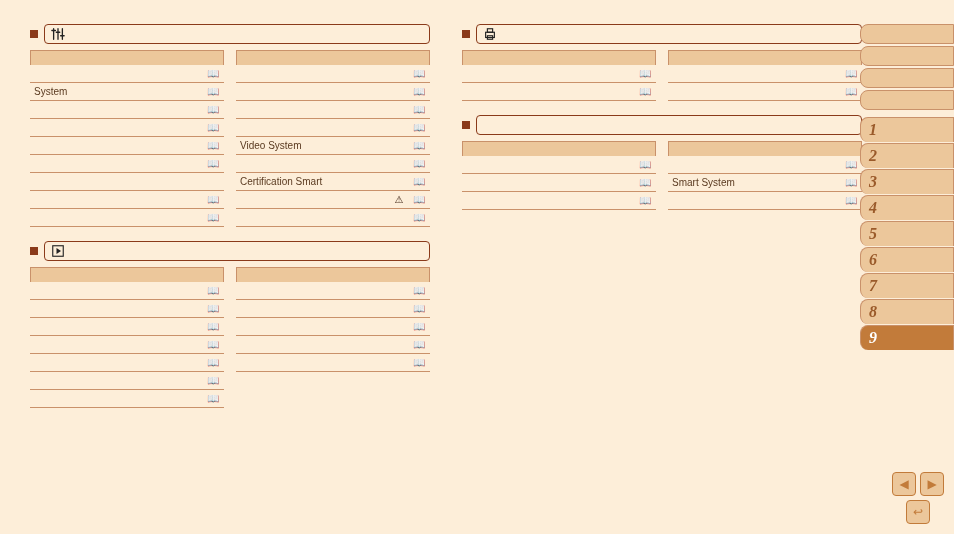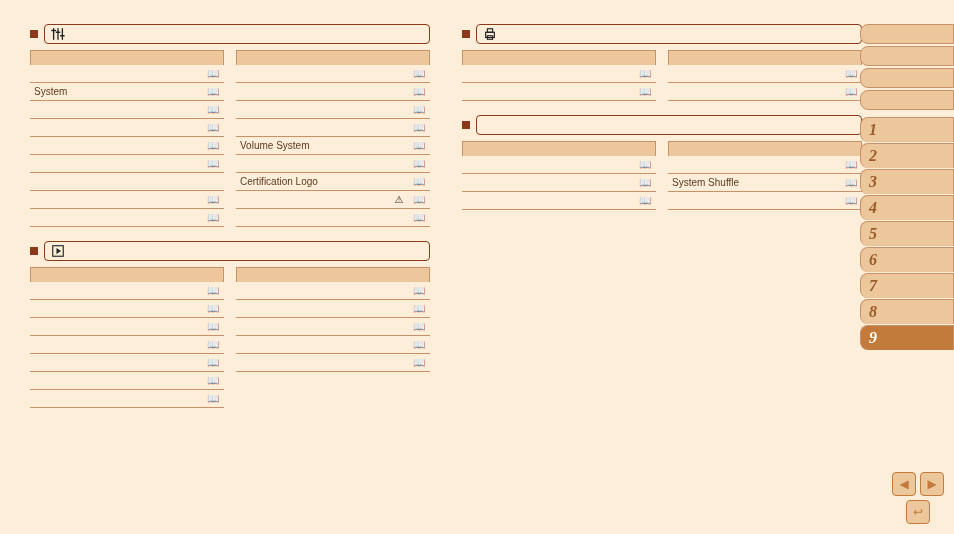--- a/index.html
+++ b/index.html
@@ -228,29 +228,29 @@
             </div>
           <div class="row">
               <span class="row-label"></span>
               <span class="row-icon">📖</span>
             </div>
           <div class="row">
               <span class="row-label"></span>
               <span class="row-icon">📖</span>
             </div>
           <div class="row">
-              <span class="row-label">Volume System</span>
-              <span class="row-icon">📖</span>
-            </div>
-          <div class="row">
-              <span class="row-label"></span>
-              <span class="row-icon">📖</span>
-            </div>
-          <div class="row">
-              <span class="row-label">Certification Logo</span>
+              <span class="row-label">Video System</span>
+              <span class="row-icon">📖</span>
+            </div>
+          <div class="row">
+              <span class="row-label"></span>
+              <span class="row-icon">📖</span>
+            </div>
+          <div class="row">
+              <span class="row-label">Certification Smart</span>
               <span class="row-icon">📖</span>
             </div>
           <div class="row">
               <span class="row-label"></span>
               <span style="margin-right:6px">⚠</span>
               <span class="row-icon">📖</span>
             </div>
           <div class="row">
               <span class="row-label"></span>
               <span class="row-icon">📖</span>
@@ -392,21 +392,21 @@
               <span class="row-icon">📖</span>
             </div>
         </div>
         <div class="col">
           <div class="col-head"></div>
           <div class="row">
               <span class="row-label"></span>
               <span class="row-icon">📖</span>
             </div>
           <div class="row">
-              <span class="row-label">System Shuffle</span>
+              <span class="row-label">Smart System</span>
               <span class="row-icon">📖</span>
             </div>
           <div class="row">
               <span class="row-label"></span>
               <span class="row-icon">📖</span>
             </div>
         </div>
       </div>
     </div>
   </div>

